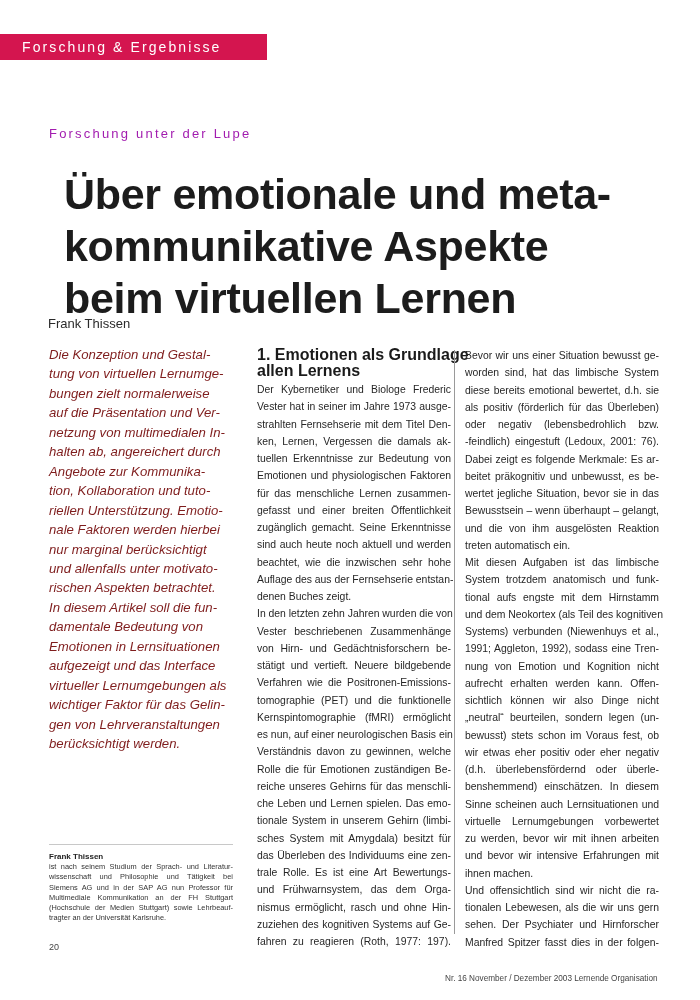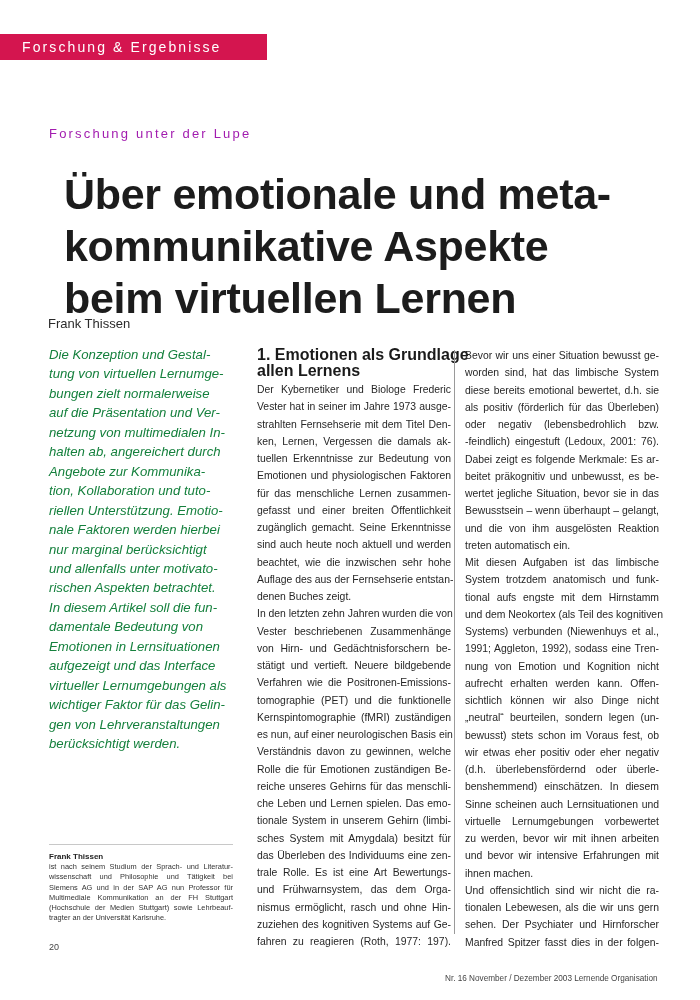--- a/index.html
+++ b/index.html
@@ -64,21 +64,21 @@
     left: 49px;
     top: 345px;
     width: 186px;
   }
   .lead span {
     display: block;
     font-style: italic;
     font-size: 13.2px;
     line-height: 19.45px;
     white-space: nowrap;
-    color: #15803d;
+    color: #7f1d1d;
   }
   .col {
     position: absolute;
     top: 347px;
     width: 194px;
   }
   .col2 { left: 257px; }
   .col3 { left: 465px; }
   .col-rule {
     position: absolute;
@@ -212,21 +212,21 @@
   <span class="body-line">sind auch heute noch aktuell und werden</span>
   <span class="body-line">beachtet, wie die inzwischen sehr hohe</span>
   <span class="body-line">Auflage des aus der Fernsehserie entstan-</span>
   <span class="body-line last">denen Buches zeigt.</span>
   <span class="body-line">In den letzten zehn Jahren wurden die von</span>
   <span class="body-line">Vester beschriebenen Zusammenhänge</span>
   <span class="body-line">von Hirn- und Gedächtnisforschern be-</span>
   <span class="body-line">stätigt und vertieft. Neuere bildgebende</span>
   <span class="body-line">Verfahren wie die Positronen-Emissions-</span>
   <span class="body-line">tomographie (PET) und die funktionelle</span>
-  <span class="body-line">Kernspintomographie (fMRI) zuständigen</span>
+  <span class="body-line">Kernspintomographie (fMRI) ermöglicht</span>
   <span class="body-line">es nun, auf einer neurologischen Basis ein</span>
   <span class="body-line">Verständnis davon zu gewinnen, welche</span>
   <span class="body-line">Rolle die für Emotionen zuständigen Be-</span>
   <span class="body-line">reiche unseres Gehirns für das menschli-</span>
   <span class="body-line">che Leben und Lernen spielen. Das emo-</span>
   <span class="body-line">tionale System in unserem Gehirn (limbi-</span>
   <span class="body-line">sches System mit Amygdala) besitzt für</span>
   <span class="body-line">das Überleben des Individuums eine zen-</span>
   <span class="body-line">trale Rolle. Es ist eine Art Bewertungs-</span>
   <span class="body-line">und Frühwarnsystem, das dem Orga-</span>

